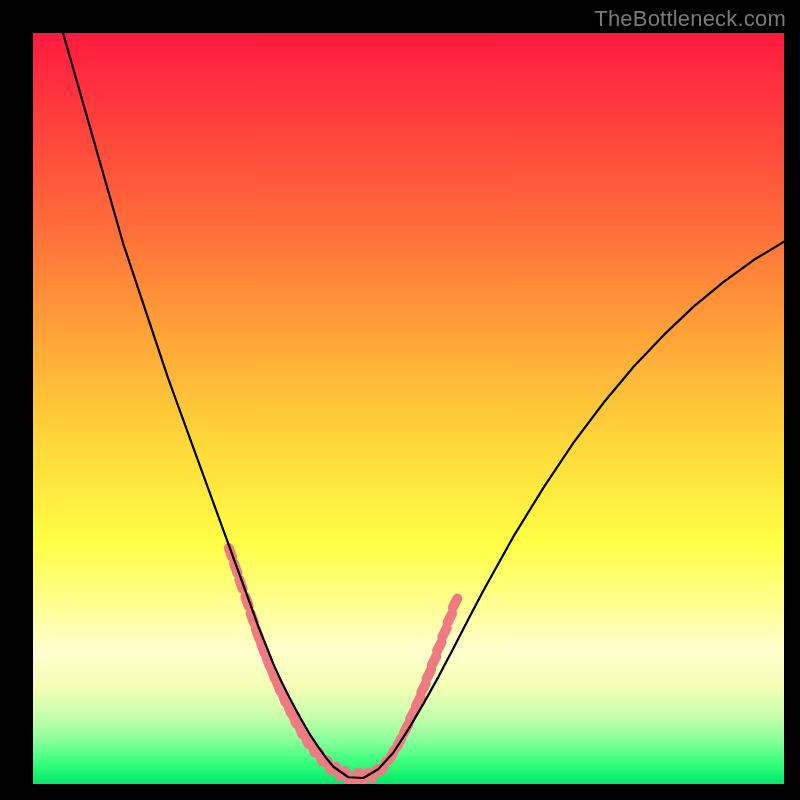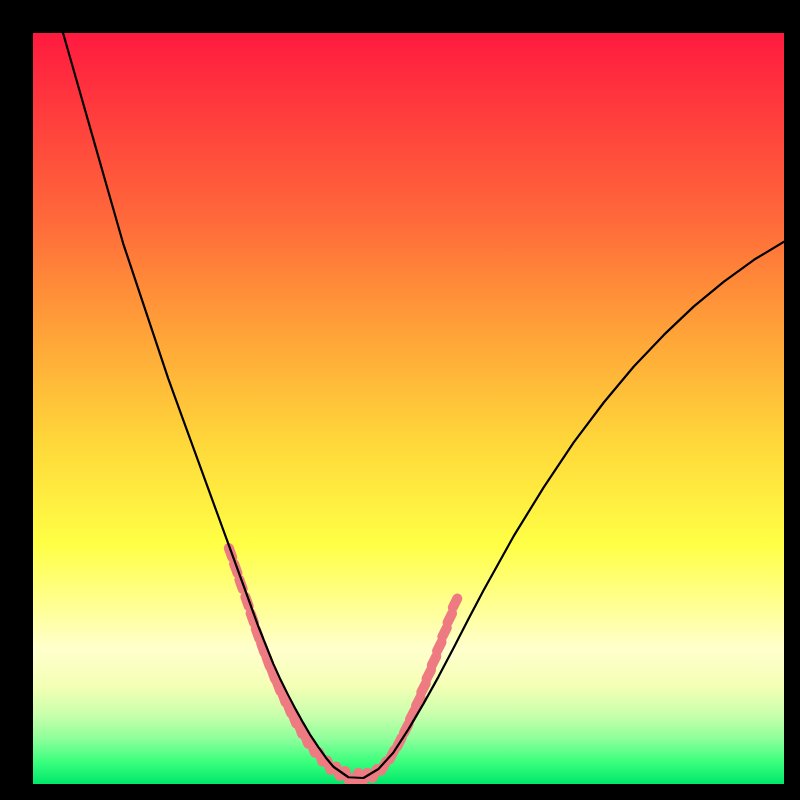--- a/index.html
+++ b/index.html
@@ -100,13 +100,14 @@
           <rect x="385.78" y="636.35" width="20" height="10" rx="5" ry="5" fill="#ef7b82" transform="rotate(-63 395.78 641.35)"></rect>
           <rect x="391.03" y="622.84" width="20" height="10" rx="5" ry="5" fill="#ef7b82" transform="rotate(-63 401.03 627.84)"></rect>
           <rect x="396.29" y="608.57" width="20" height="10" rx="5" ry="5" fill="#ef7b82" transform="rotate(-63 406.29 613.57)"></rect>
           <rect x="401.55" y="594.30" width="20" height="10" rx="5" ry="5" fill="#ef7b82" transform="rotate(-63 411.55 599.30)"></rect>
           <rect x="406.81" y="580.03" width="20" height="10" rx="5" ry="5" fill="#ef7b82" transform="rotate(-63 416.81 585.03)"></rect>
           <rect x="412.06" y="565.01" width="20" height="10" rx="5" ry="5" fill="#ef7b82" transform="rotate(-63 422.06 570.01)"></rect>
         </g>
       <path id="curve-path" fill="none" stroke="#000000" stroke-width="2.2" stroke-linecap="round" stroke-linejoin="round" d="M30.04 0.00 L45.06 52.57 L60.08 105.14 L75.10 157.71 L90.12 210.28 L105.14 255.34 L120.16 300.40 L135.18 345.46 L150.20 386.76 L165.22 428.07 L180.24 469.38 L195.26 510.68 L210.28 551.99 L225.30 593.29 L232.81 612.07 L240.32 630.84 L247.83 647.36 L255.34 662.38 L262.85 676.65 L270.36 690.17 L277.87 702.94 L285.38 714.20 L292.89 724.72 L300.40 733.73 L315.42 744.24 L330.44 744.99 L345.46 735.98 L360.48 719.46 L375.50 696.18 L390.52 670.64 L405.54 643.61 L420.56 615.07 L435.58 585.78 L450.60 557.24 L480.64 503.17 L510.68 454.35 L540.72 409.30 L570.76 369.49 L600.80 333.44 L630.84 301.90 L660.88 273.36 L690.92 248.58 L720.96 226.80 L751.00 208.78"></path>
     </svg>
   </div>
+  <div class="watermark">TheBottleneck.com</div>
 </div>
 
 </body></html>

